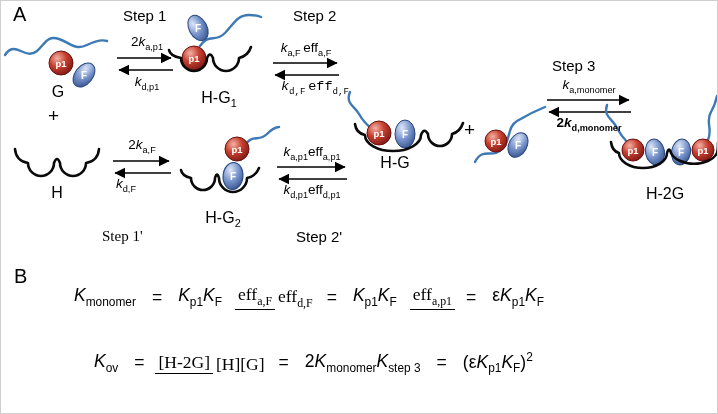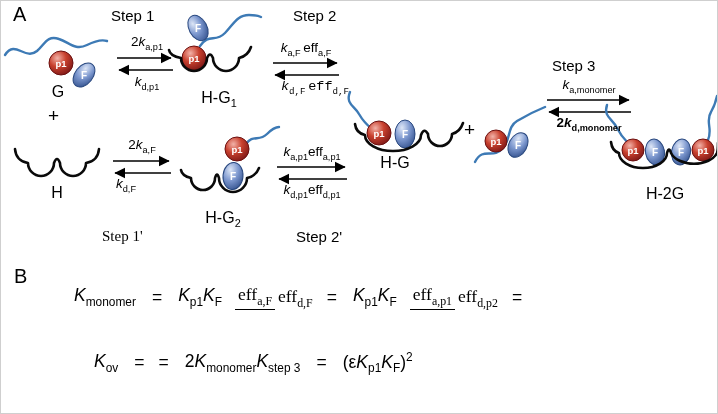--- a/index.html
+++ b/index.html
@@ -150,21 +150,21 @@
           <ellipse class="fe" rx="9.5" ry="13"></ellipse>
         </g>
       <text class="blob-label ft" x="680" y="154.5">F</text>
       <circle class="p1s" cx="702" cy="149" r="11"></circle>
       <text class="blob-label p1t" x="702" y="152.5">p1</text>
       <path class="cup" d="M610,141 Q611,150 618,152 A24 15 0 0 0 666,152 Q668,145 670,152 A24 15 0 0 0 716,152 Q717,149 717,142"></path>
     </g>
   </svg>
 
   <div class="txt panel-label" style="left:12px;top:2px;">A</div>
-  <div class="txt step" style="left:110px;top:6px;">Step 1</div>
+  <div class="txt step" style="left:122px;top:6px;">Step 1</div>
   <div class="txt step" style="left:292px;top:6px;">Step 2</div>
   <div class="txt step" style="left:551px;top:56px;">Step 3</div>
   <div class="txt step" style="left:101px;top:227px;font-family:Liberation Serif, serif;">Step 1'</div>
   <div class="txt step" style="left:295px;top:227px;">Step 2'</div>
 
   <div class="txt species ctr" style="left:57px;top:82px;">G</div>
   <div class="txt plus" style="left:47px;top:104px;">+</div>
   <div class="txt species ctr" style="left:56px;top:183px;">H</div>
   <div class="txt species ctr" style="left:218px;top:88px;">H-G<sub>1</sub></div>
   <div class="txt species ctr" style="left:222px;top:208px;">H-G<sub>2</sub></div>
@@ -190,27 +190,31 @@
     <span class="eqs">=</span>
     <span class="kterm"><i>K</i><sub>p1</sub><i>K</i><sub>F</sub></span>
     <span class="frac">
       <span class="num">eff<sub>a,F</sub></span>
       <span class="den">eff<sub>d,F</sub></span>
     </span>
     <span class="eqs">=</span>
     <span class="kterm"><i>K</i><sub>p1</sub><i>K</i><sub>F</sub></span>
     <span class="frac">
       <span class="num">eff<sub>a,p1</sub></span>
-      <span class="den">eff<sub>d,p2</sub></span>
     </span>
     <span class="eqs">=</span>
+    <span class="kterm">ε<i>K</i><sub>p1</sub><i>K</i><sub>F</sub></span>
   </div>
 
   <div class="eq" style="left:84px;top:349px;">
     <span class="kterm"><i>K</i><sub>ov</sub></span>
     <span class="eqs">=</span>
+    <span class="frac">
+      <span class="num">[H-2G]</span>
+      <span class="den">[H][G]</span>
+    </span>
     <span class="eqs">=</span>
     <span class="kterm">2<i>K</i><sub>monomer</sub><i>K</i><sub>step 3</sub></span>
     <span class="eqs">=</span>
     <span class="kterm">(ε<i>K</i><sub>p1</sub><i>K</i><sub>F</sub>)<sup>2</sup></span>
   </div>
 
 </div>
 
 </body></html>

